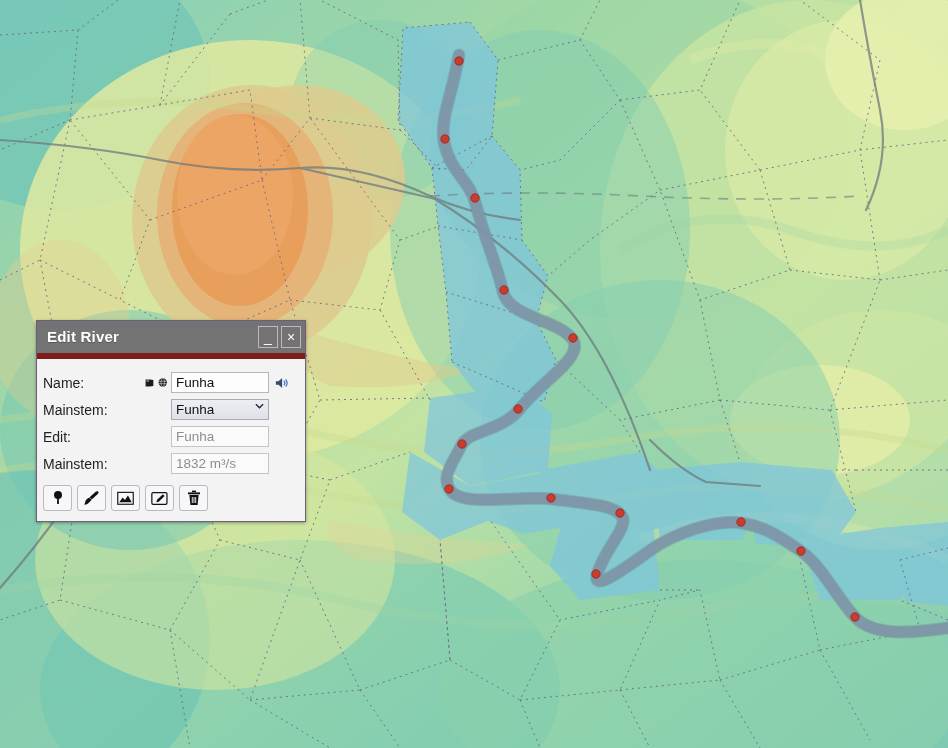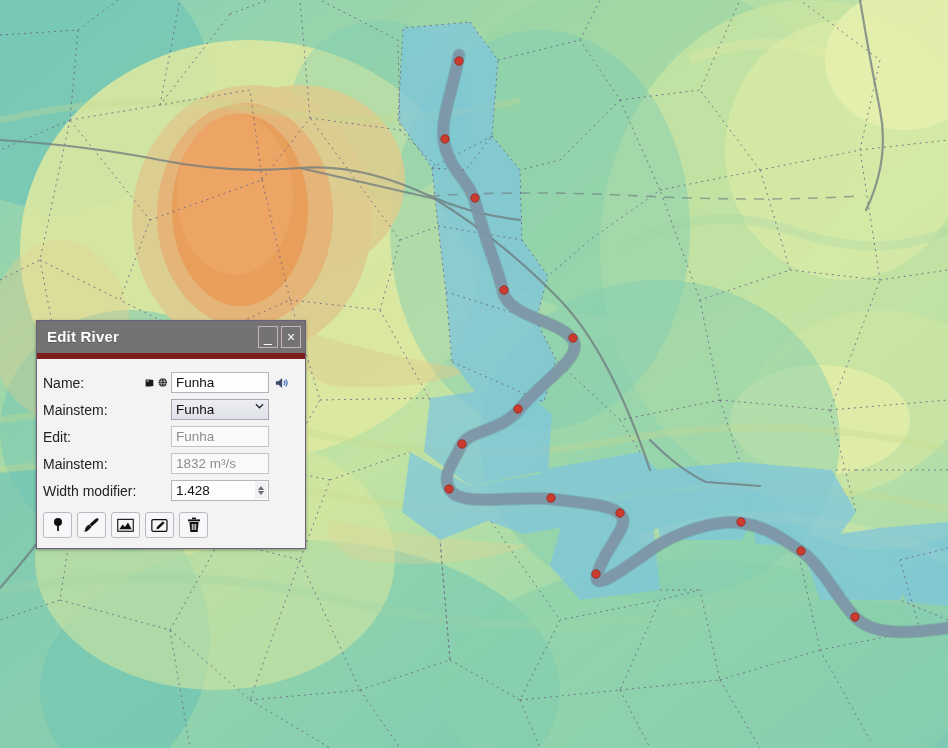--- a/index.html
+++ b/index.html
@@ -329,31 +329,20 @@
 
     <div class="form-row">
       <span class="form-label">Mainstem:</span>
       <span class="row-icons empty"></span>
       <input class="field readonly" type="text" readonly="" value="1832 m³/s" style="">
     </div>
 
 
 
 
-    <div class="form-row">
-      <span class="form-label">Width modifier:</span>
-      <span class="row-icons empty"></span>
-      <span class="num-wrap">
-        <input class="field" type="text" value="1.428" style="">
-        <span class="spinner">
-          <span class="spin-up"></span>
-          <span class="spin-dn"></span>
-        </span>
-      </span>
-    </div>
 
     <div id="dialog-toolbar">
       <button class="tool-btn">
         <svg width="16" height="16" viewBox="0 0 16 16">
           <circle cx="8" cy="5" r="4" fill="#111"></circle>
           <rect x="7.1" y="5" width="1.8" height="9" fill="#111"></rect>
         </svg>
       </button>
       <button class="tool-btn">
         <svg width="17" height="16" viewBox="0 0 18 16">

